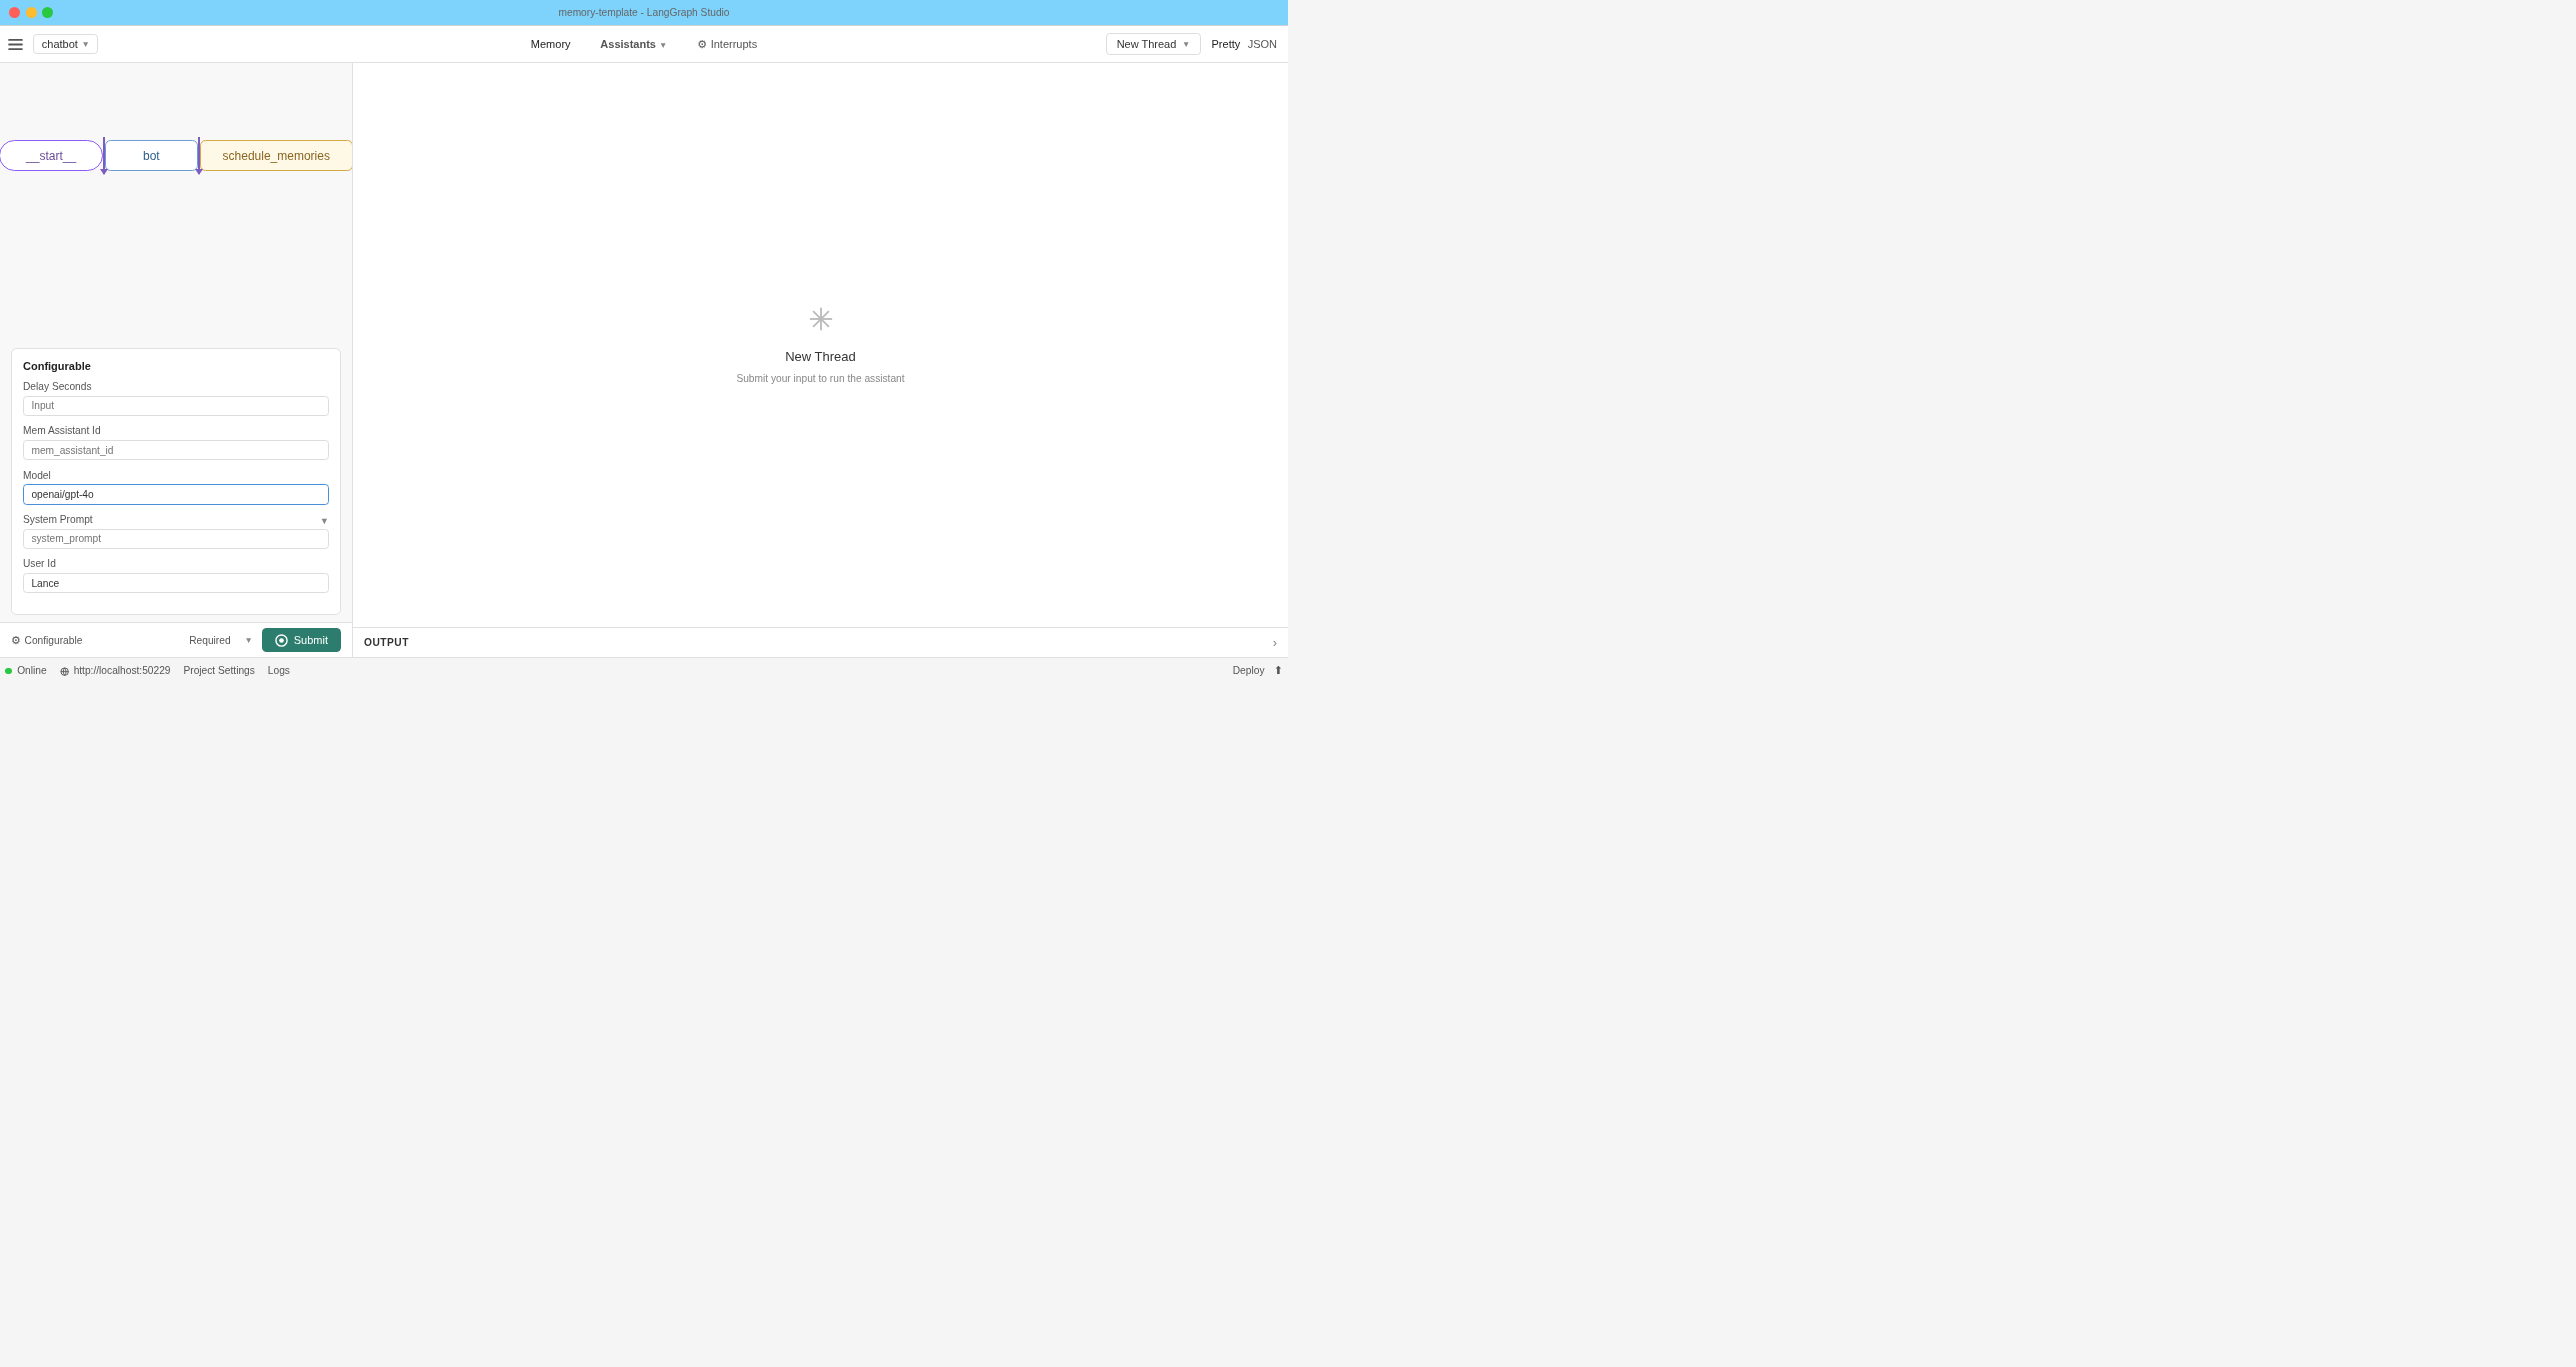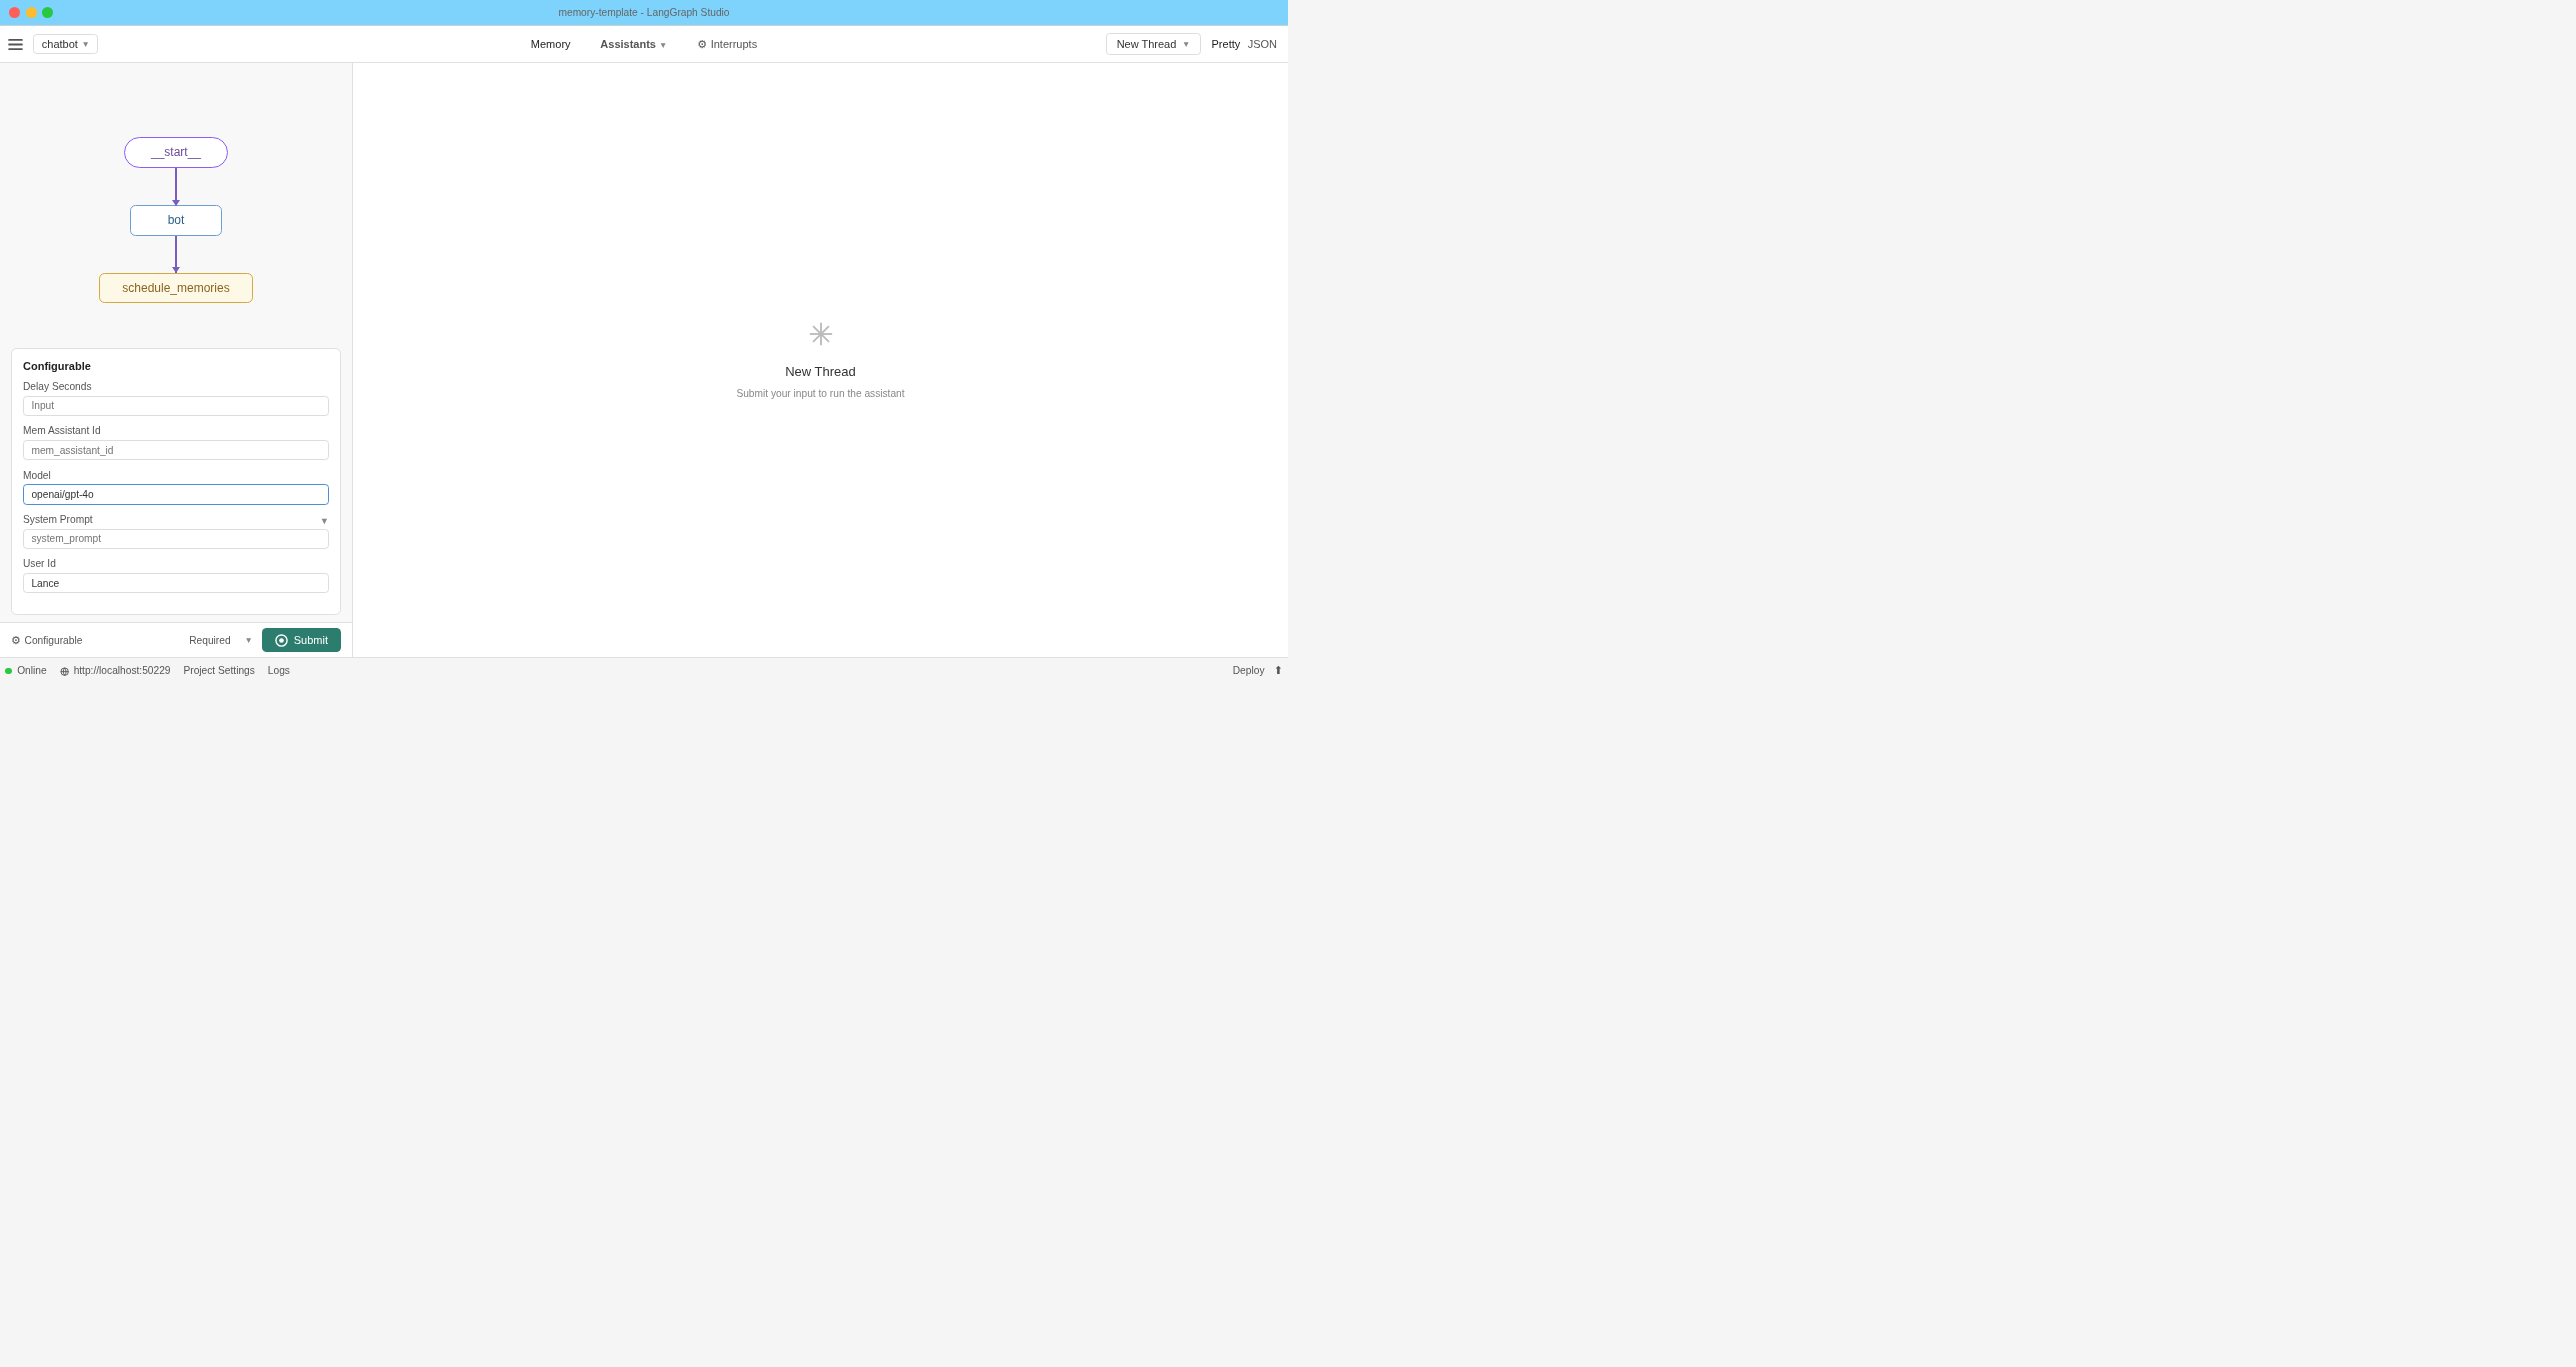--- a/index.html
+++ b/index.html
@@ -163,21 +163,21 @@
       flex: 1;
       display: flex;
       align-items: flex-start;
       justify-content: center;
       padding-top: 74px;
       position: relative;
     }
 
     .flow-container {
       display: flex;
-      flex-direction: column;
+      flex-direction: row;
       align-items: center;
       gap: 0;
       position: relative;
     }
 
     
     .node-start {
       background: #fff;
       border: 1.9px solid #8b5cf6;
       border-radius: 18.6px;
@@ -564,20 +564,24 @@
             <line x1="14" y1="2" x2="14" y2="26" stroke="#bbb" stroke-width="2"></line>
             <line x1="2" y1="14" x2="26" y2="14" stroke="#bbb" stroke-width="2"></line>
             <line x1="5.5" y1="5.5" x2="22.5" y2="22.5" stroke="#bbb" stroke-width="2"></line>
             <line x1="22.5" y1="5.5" x2="5.5" y2="22.5" stroke="#bbb" stroke-width="2"></line>
           </svg>
         </div>
         <div class="new-thread-heading">New Thread</div>
         <div class="new-thread-sub">Submit your input to run the assistant</div>
       </div>
 
+      <div class="output-section">
+        <span class="output-label">OUTPUT</span>
+        <span class="output-expand">›</span>
+      </div>
     </div>
   </div>
 
   <div class="statusbar">
     <div class="status-left">
       <span>
         <span class="online-dot"></span>
         <span>Online</span>
       </span>
       <span class="status-link">

